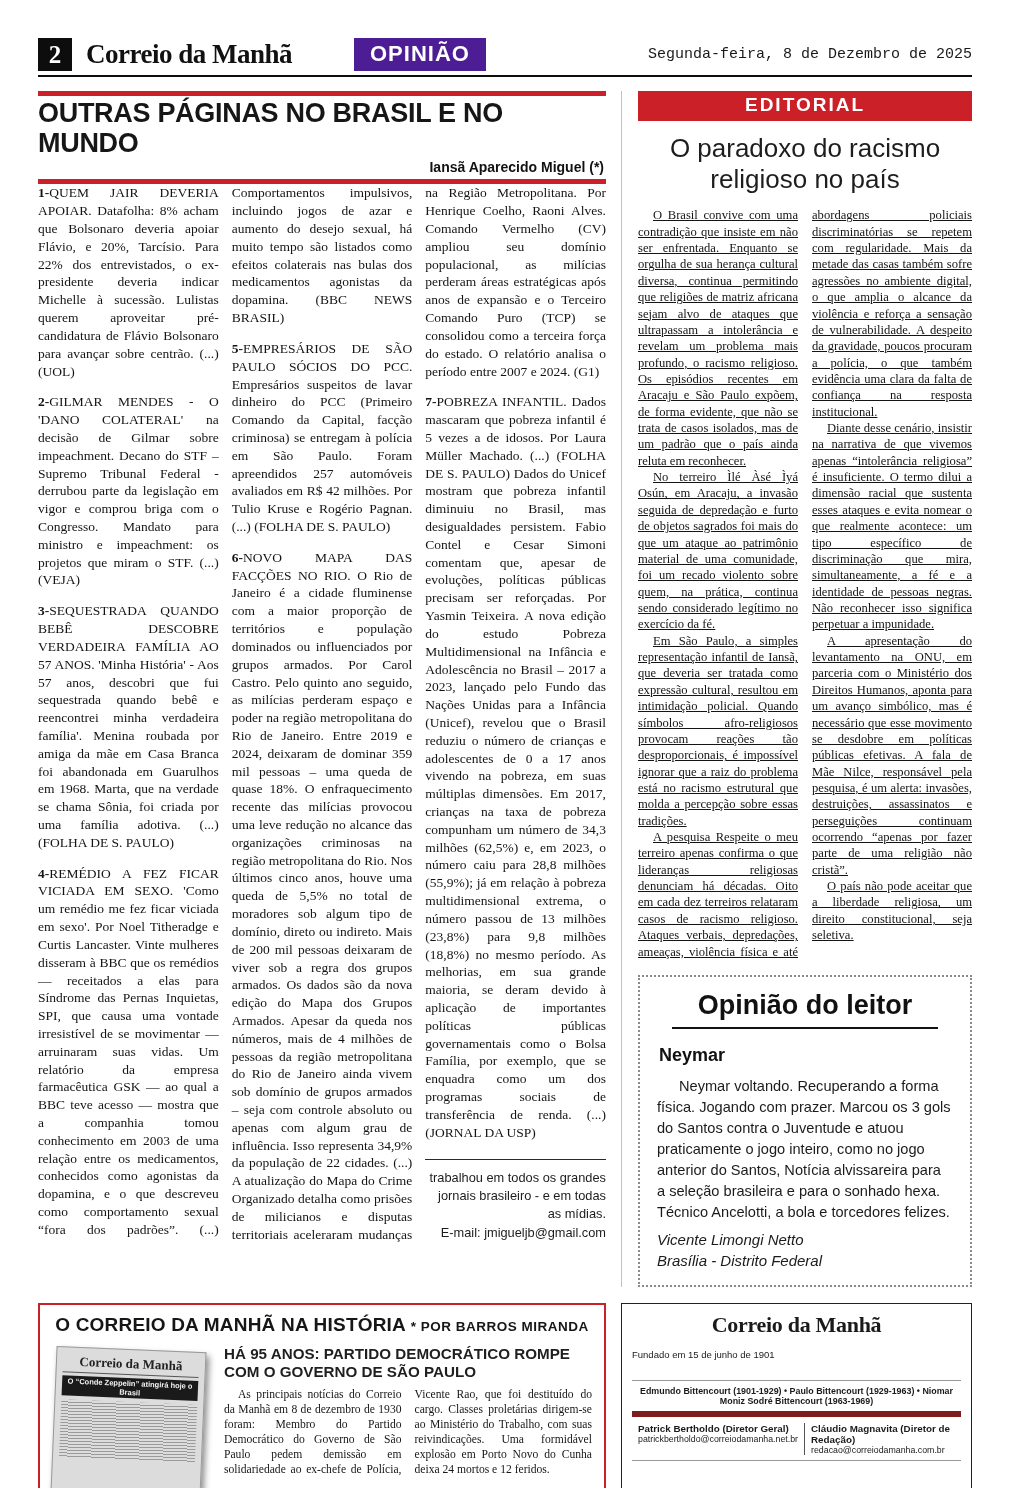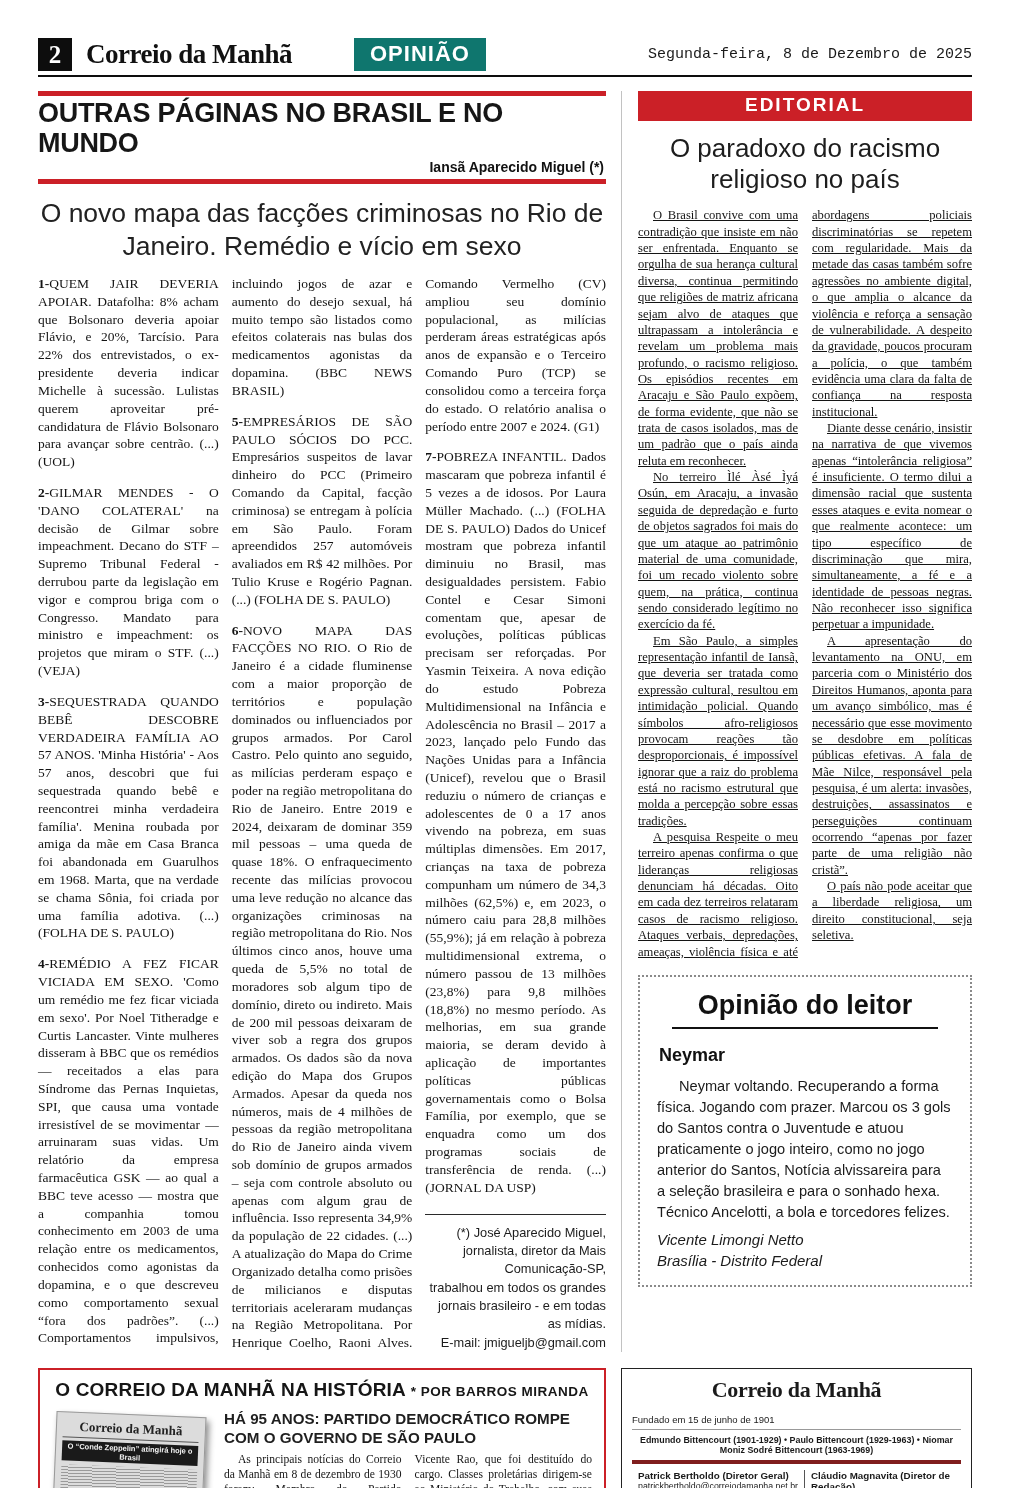--- a/index.html
+++ b/index.html
@@ -3,21 +3,21 @@
 <meta charset="utf-8">
 <style>
   * { box-sizing: border-box; margin: 0; padding: 0; }
   body { background: #e8e8e8; font-family: "Liberation Serif", serif; color: #111; }
   .page { width: 1010px; height: 1488px; margin: 0 auto; background: #fff; position: relative; overflow: hidden; padding: 38px 24px 0 24px; }
 
   
   .topbar { display: flex; align-items: center; margin: 0 14px; }
   .pagenum { background: #0d0d0d; color: #fff; font-family: "Liberation Serif", serif; font-weight: bold; font-size: 25px; width: 34px; height: 33px; display: flex; align-items: center; justify-content: center; }
   .paper-logo { font-family: "Liberation Serif", serif; font-weight: bold; font-size: 27px; letter-spacing: -0.5px; margin-left: 14px; }
-  .section-tag { background: #0f766e; color: #fff; font-family: "Liberation Sans", sans-serif; font-weight: bold; font-size: 22px; letter-spacing: 1px; padding: 3px 16px 4px; margin-left: 62px; }
+  .section-tag { background: #4c1d95; color: #fff; font-family: "Liberation Sans", sans-serif; font-weight: bold; font-size: 22px; letter-spacing: 1px; padding: 3px 16px 4px; margin-left: 62px; }
   .topdate { margin-left: auto; font-family: Liberation Mono, monospace; font-size: 15px; color: #1a1a1a; }
   .topbar-rule { border-bottom: 2.5px solid #0d0d0d; margin: 4px 14px 0; }
 
   
   .main { display: flex; margin: 14px 14px 0; }
   .left-col { width: 583px; padding-right: 15px; }
   .right-col { flex: 1; border-left: 1px solid #c2c2c2; padding-left: 16px; }
 
   
   .rule-red { height: 5px; background: var(--red); }
@@ -58,21 +58,21 @@
   .thumb-headline { font-family: "Liberation Sans", sans-serif; font-weight: bold; font-size: 7.5px; color: #f2f2f2; background: #1a1a1a; text-align: center; margin-top: 3px; padding: 1px 2px; }
   .thumb-lines { height: 58px; margin-top: 4px; background: repeating-linear-gradient(#dcdcdc 0 2px, #9a9a9a 2px 3px); }
   .history-items { flex: 1; }
   .h-heading { font-family: "Liberation Sans", sans-serif; font-weight: 700; font-size: 15.2px; line-height: 1.22; color: #1f1f1f; margin-bottom: 5px; }
   .h-body { column-count: 2; column-gap: 13px; font-size: 11.6px; line-height: 1.3; text-align: justify; text-indent: 14px; color: #161616; }
 
   
   .masthead-box { flex: 1; border: 1.5px solid #222; padding: 8px 10px 10px; font-family: "Liberation Sans", sans-serif; color: #1a1a1a; }
   .m-logo { font-family: "Liberation Serif", serif; font-weight: bold; font-size: 22px; text-align: center; letter-spacing: -0.3px; }
   .m-founded { font-size: 9.5px; text-align: left; margin-top: 11px; }
-  .m-founders { font-size: 8.9px; font-weight: bold; text-align: center; border-top: 1px solid #999; border-bottom: 4px solid #7f1d1d; padding: 5px 0; margin-top: 4px; }
+  .m-founders { font-size: 8.9px; font-weight: bold; text-align: center; border-top: 1px solid #999; border-bottom: 6px solid #7f1d1d; padding: 5px 0; margin-top: 20px; }
   .m-directors { display: flex; margin-top: 6px; padding-bottom: 5px; border-bottom: 1px solid #999; }
   .m-dir { flex: 1; padding: 0 6px; }
   .m-dir + .m-dir { border-left: 1px solid #555; }
   .m-dir-name { font-size: 9.8px; font-weight: bold; }
   .m-dir-email { font-size: 8.8px; }
 
   :root { --red: #cb2027; }
 </style>
 </head>
 <body>
@@ -87,32 +87,30 @@
   </div>
   <div class="topbar-rule"></div>
 
   <div class="main">
 
     <div class="left-col">
       <div class="rule-red"></div>
       <div class="kicker">OUTRAS PÁGINAS NO BRASIL E NO MUNDO</div>
       <div class="kicker-byline">Iansã Aparecido Miguel (*)</div>
       <div class="rule-red"></div>
-      <div class="headline">O novo mapa das facções criminosas no Rio de Janeiro. Remédio e vício em sexo</div>
 
       <div class="article-cols">
         <p><span class="lead-num">1-</span><span>QUEM JAIR DEVERIA APOIAR. Datafolha: 8% acham que Bolsonaro deveria apoiar Flávio, e 20%, Tarcísio. Para 22% dos entrevistados, o ex-presidente deveria indicar Michelle à sucessão. Lulistas querem aproveitar pré-candidatura de Flávio Bolsonaro para avançar sobre centrão. (...) (UOL)</span></p>
         <p><span class="lead-num">2-</span><span>GILMAR MENDES - O 'DANO COLATERAL' na decisão de Gilmar sobre impeachment. Decano do STF – Supremo Tribunal Federal - derrubou parte da legislação em vigor e comprou briga com o Congresso. Mandato para ministro e impeachment: os projetos que miram o STF. (...) (VEJA)</span></p>
         <p><span class="lead-num">3-</span><span>SEQUESTRADA QUANDO BEBÊ DESCOBRE VERDADEIRA FAMÍLIA AO 57 ANOS. 'Minha História' - Aos 57 anos, descobri que fui sequestrada quando bebê e reencontrei minha verdadeira família'. Menina roubada por amiga da mãe em Casa Branca foi abandonada em Guarulhos em 1968. Marta, que na verdade se chama Sônia, foi criada por uma família adotiva. (...) (FOLHA DE S. PAULO)</span></p>
         <p><span class="lead-num">4-</span><span>REMÉDIO A FEZ FICAR VICIADA EM SEXO. 'Como um remédio me fez ficar viciada em sexo'. Por Noel Titheradge e Curtis Lancaster. Vinte mulheres disseram à BBC que os remédios — receitados a elas para Síndrome das Pernas Inquietas, SPI, que causa uma vontade irresistível de se movimentar — arruinaram suas vidas. Um relatório da empresa farmacêutica GSK — ao qual a BBC teve acesso — mostra que a companhia tomou conhecimento em 2003 de uma relação entre os medicamentos, conhecidos como agonistas da dopamina, e o que descreveu como comportamento sexual “fora dos padrões”. (...) Comportamentos impulsivos, incluindo jogos de azar e aumento do desejo sexual, há muito tempo são listados como efeitos colaterais nas bulas dos medicamentos agonistas da dopamina. (BBC NEWS BRASIL)</span></p>
         <p><span class="lead-num">5-</span><span>EMPRESÁRIOS DE SÃO PAULO SÓCIOS DO PCC. Empresários suspeitos de lavar dinheiro do PCC (Primeiro Comando da Capital, facção criminosa) se entregam à polícia em São Paulo. Foram apreendidos 257 automóveis avaliados em R$ 42 milhões. Por Tulio Kruse e Rogério Pagnan. (...) (FOLHA DE S. PAULO)</span></p>
         <p><span class="lead-num">6-</span><span>NOVO MAPA DAS FACÇÕES NO RIO. O Rio de Janeiro é a cidade fluminense com a maior proporção de territórios e população dominados ou influenciados por grupos armados. Por Carol Castro. Pelo quinto ano seguido, as milícias perderam espaço e poder na região metropolitana do Rio de Janeiro. Entre 2019 e 2024, deixaram de dominar 359 mil pessoas – uma queda de quase 18%. O enfraquecimento recente das milícias provocou uma leve redução no alcance das organizações criminosas na região metropolitana do Rio. Nos últimos cinco anos, houve uma queda de 5,5% no total de moradores sob algum tipo de domínio, direto ou indireto. Mais de 200 mil pessoas deixaram de viver sob a regra dos grupos armados. Os dados são da nova edição do Mapa dos Grupos Armados. Apesar da queda nos números, mais de 4 milhões de pessoas da região metropolitana do Rio de Janeiro ainda vivem sob domínio de grupos armados – seja com controle absoluto ou apenas com algum grau de influência. Isso representa 34,9% da população de 22 cidades. (...) A atualização do Mapa do Crime Organizado detalha como prisões de milicianos e disputas territoriais aceleraram mudanças na Região Metropolitana. Por Henrique Coelho, Raoni Alves. Comando Vermelho (CV) ampliou seu domínio populacional, as milícias perderam áreas estratégicas após anos de expansão e o Terceiro Comando Puro (TCP) se consolidou como a terceira força do estado. O relatório analisa o período entre 2007 e 2024. (G1)</span></p>
         <p><span class="lead-num">7-</span><span>POBREZA INFANTIL. Dados mascaram que pobreza infantil é 5 vezes a de idosos. Por Laura Müller Machado. (...) (FOLHA DE S. PAULO) Dados do Unicef mostram que pobreza infantil diminuiu no Brasil, mas desigualdades persistem. Fabio Contel e Cesar Simoni comentam que, apesar de evoluções, políticas públicas precisam ser reforçadas. Por Yasmin Teixeira. A nova edição do estudo Pobreza Multidimensional na Infância e Adolescência no Brasil – 2017 a 2023, lançado pelo Fundo das Nações Unidas para a Infância (Unicef), revelou que o Brasil reduziu o número de crianças e adolescentes de 0 a 17 anos vivendo na pobreza, em suas múltiplas dimensões. Em 2017, crianças na taxa de pobreza compunham um número de 34,3 milhões (62,5%) e, em 2023, o número caiu para 28,8 milhões (55,9%); já em relação à pobreza multidimensional extrema, o número passou de 13 milhões (23,8%) para 9,8 milhões (18,8%) no mesmo período. As melhorias, em sua grande maioria, se deram devido à aplicação de importantes políticas públicas governamentais como o Bolsa Família, por exemplo, que se enquadra como um dos programas sociais de transferência de renda. (...) (JORNAL DA USP)</span></p>
         <div class="bio">
-          <div>(*) José Aparecido Miguel, jornalista, diretor da Mais Comunicação-SP,</div>
           <div>trabalhou em todos os grandes jornais brasileiro - e em todas as mídias.</div>
           <div>E-mail: jmigueljb@gmail.com</div>
         </div>
       </div>
     </div>
 
     <div class="right-col">
       <div class="editorial-banner">EDITORIAL</div>
       <div class="editorial-headline">O paradoxo do racismo religioso no país</div>
       <div class="editorial-cols">

